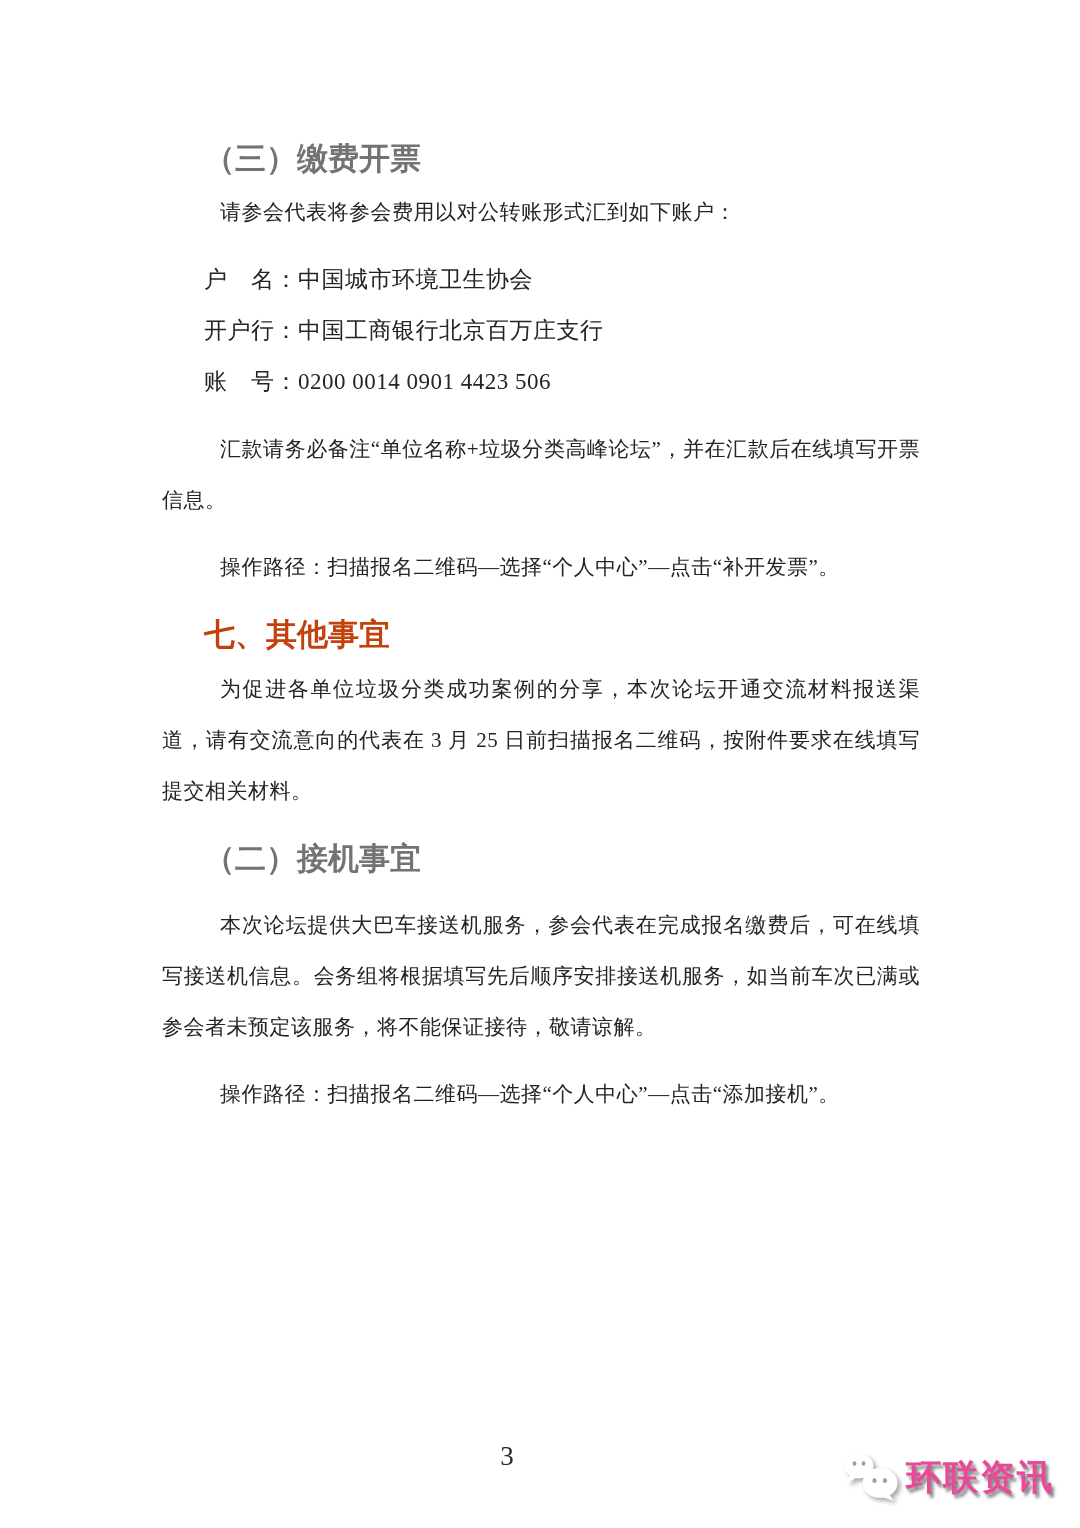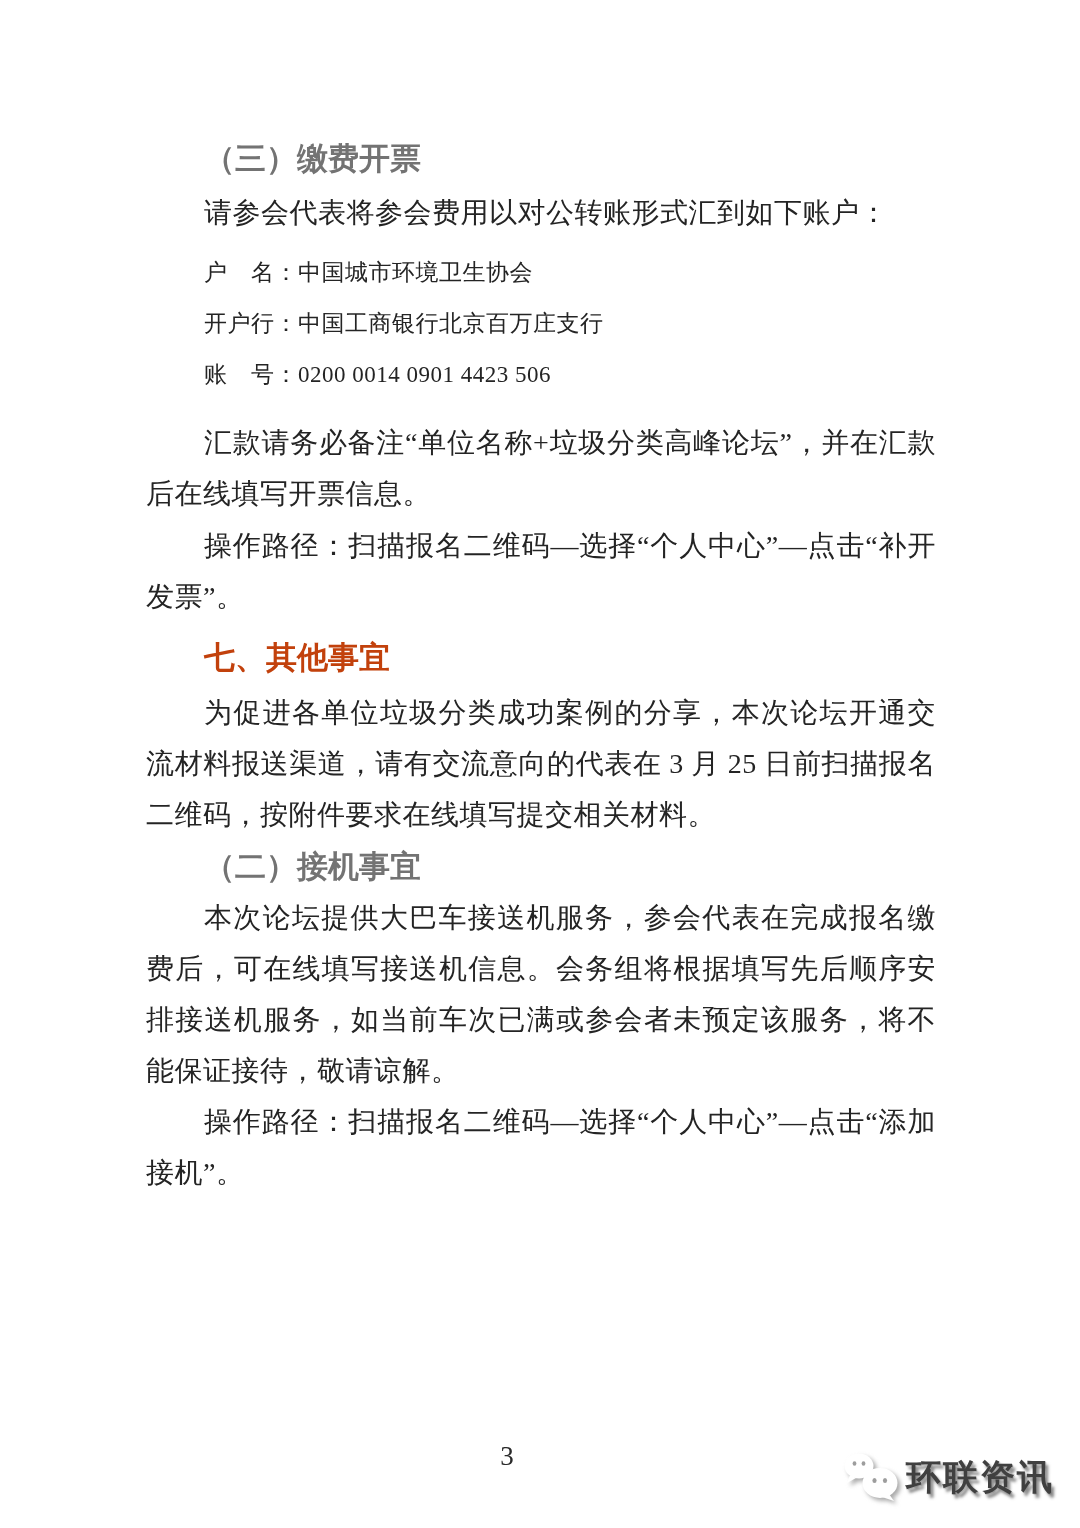--- a/index.html
+++ b/index.html
@@ -16,22 +16,22 @@
     font-family: "Liberation Serif", "DejaVu Serif", serif;
     color: #242424;
   }
   .content {
     position: absolute;
     top: 133px;
     left: 146px;
     width: 790px;
   }
   .para {
-    margin: 0;
-    font-size: 28px;
+    margin: 16px;
+    font-size: 21px;
     line-height: 51px;
     text-align: justify;
     text-indent: 58px;
     letter-spacing: 0.5px;
     word-break: break-all;
   }
   .heading-sub {
     margin: 0;
     font-size: 31px;
     line-height: 51px;
@@ -90,21 +90,21 @@
     gap: 4px;
   }
   .watermark-icon {
     filter: drop-shadow(3px 3px 2px rgba(125,125,125,0.65));
   }
   .watermark-text {
     font-size: 35px;
     font-weight: 700;
     letter-spacing: 2px;
     font-family: "Liberation Sans", "DejaVu Sans", sans-serif;
-    color: #404040;
+    color: #ec4899;
     text-shadow: 3px 4px 3px rgba(118,118,118,0.85), 1px 1px 1px rgba(150,150,150,0.6);
   }
 </style>
 </head>
 <body>
 
 <div class="page">
   <div class="content">
 
     <h3 class="heading-sub">（三）缴费开票</h3>

